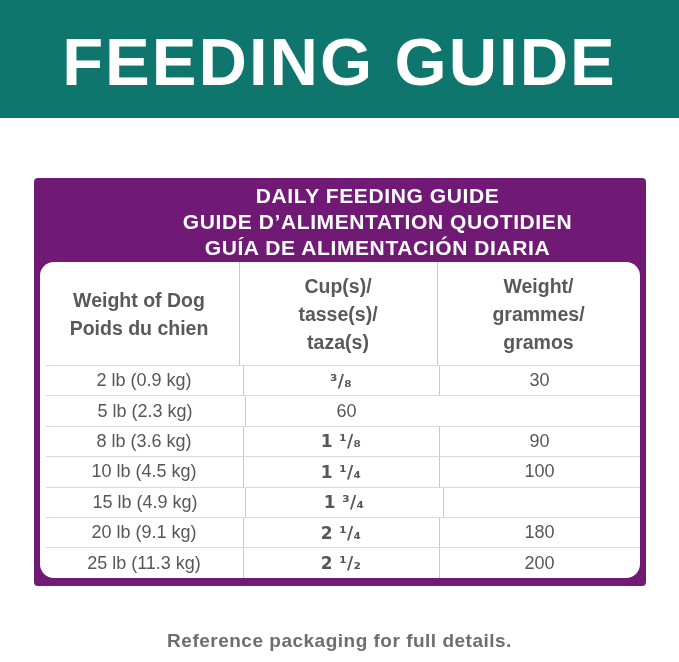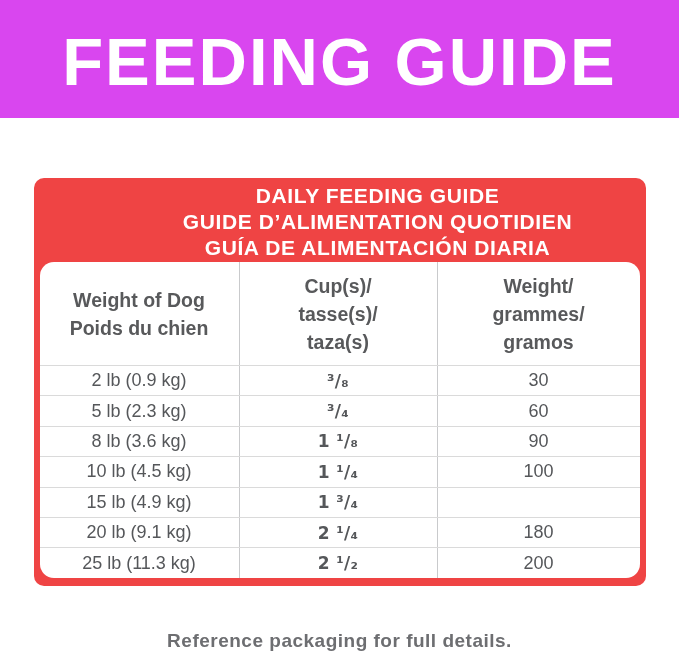--- a/index.html
+++ b/index.html
@@ -9,40 +9,40 @@
     width: 679px;
     height: 662px;
     overflow: hidden;
     font-family: "Liberation Sans", sans-serif;
   }
 
   
   .banner {
     width: 679px;
     height: 118px;
-    background: #d946ef;
+    background: #0f766e;
     display: flex;
     align-items: center;
     justify-content: center;
   }
   .banner-title {
     color: #ffffff;
     font-size: 67px;
     font-weight: 800;
     letter-spacing: 2px;
     white-space: nowrap;
     transform: translateY(2px);
   }
 
   
   .card {
     width: 612px;
     margin: 60px auto 0 auto;
-    background: #ef4444;
-    border-radius: 10px;
+    background: #701a75;
+    border-radius: 4px;
     padding: 0 6px 8px 6px;
     box-sizing: border-box;
   }
   .card-header {
     height: 84px;
     display: flex;
     flex-direction: column;
     justify-content: center;
     text-align: center;
     padding-left: 76px;
@@ -79,20 +79,21 @@
     flex-direction: column;
     font-weight: bold;
     font-size: 19.5px;
     line-height: 28px;
     color: #58595b;
   }
   .tr.data {
     height: 30.4px;
     border-top: 1px solid #dadada;
     box-sizing: border-box;
+    margin-left: 6px;
   }
   .tr.data .td {
     height: 100%;
     font-size: 18px;
     color: #55575a;
   }
   .tr.data .td.cups {
     font-family: "DejaVu Sans", sans-serif;
     font-size: 17px;
     letter-spacing: 0.3px;
@@ -141,21 +142,20 @@
       </div>
     </div>
 
     <div class="tr data">
       <div class="td c0">2 lb (0.9 kg)</div>
       <div class="td c1 cups">³/₈</div>
       <div class="td c2">30</div>
     </div>
     <div class="tr data">
       <div class="td c0">5 lb (2.3 kg)</div>
-      <div class="td c1 cups">³/₄</div>
       <div class="td c2">60</div>
     </div>
     <div class="tr data">
       <div class="td c0">8 lb (3.6 kg)</div>
       <div class="td c1 cups">1 ¹/₈</div>
       <div class="td c2">90</div>
     </div>
     <div class="tr data">
       <div class="td c0">10 lb (4.5 kg)</div>
       <div class="td c1 cups">1 ¹/₄</div>

